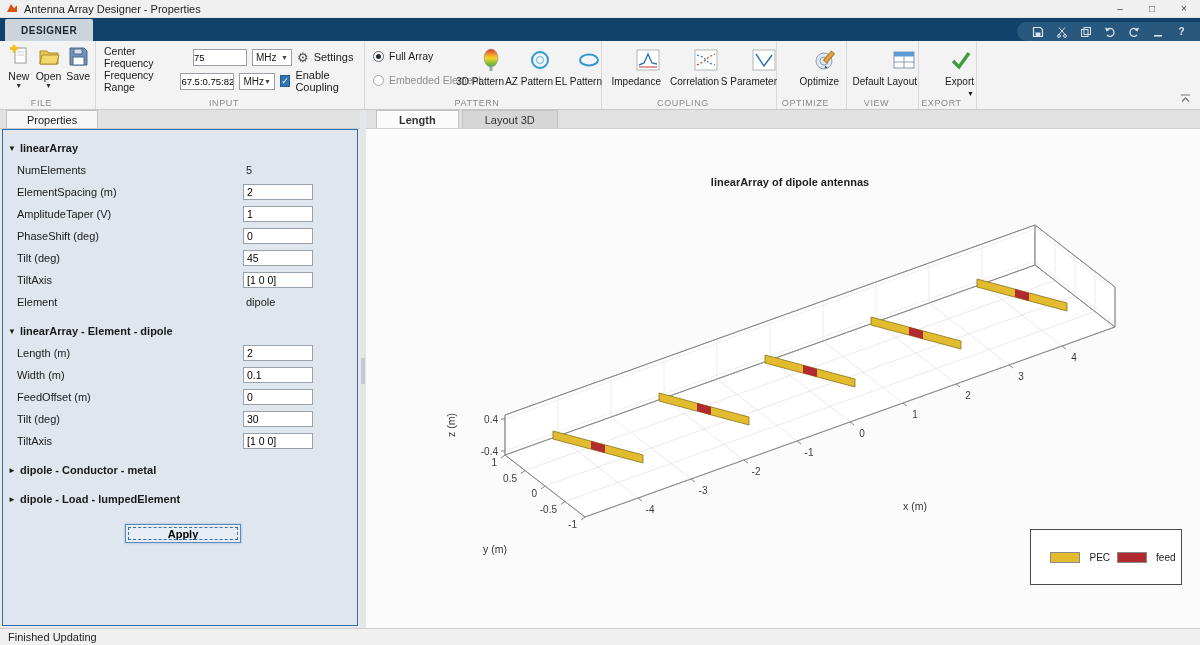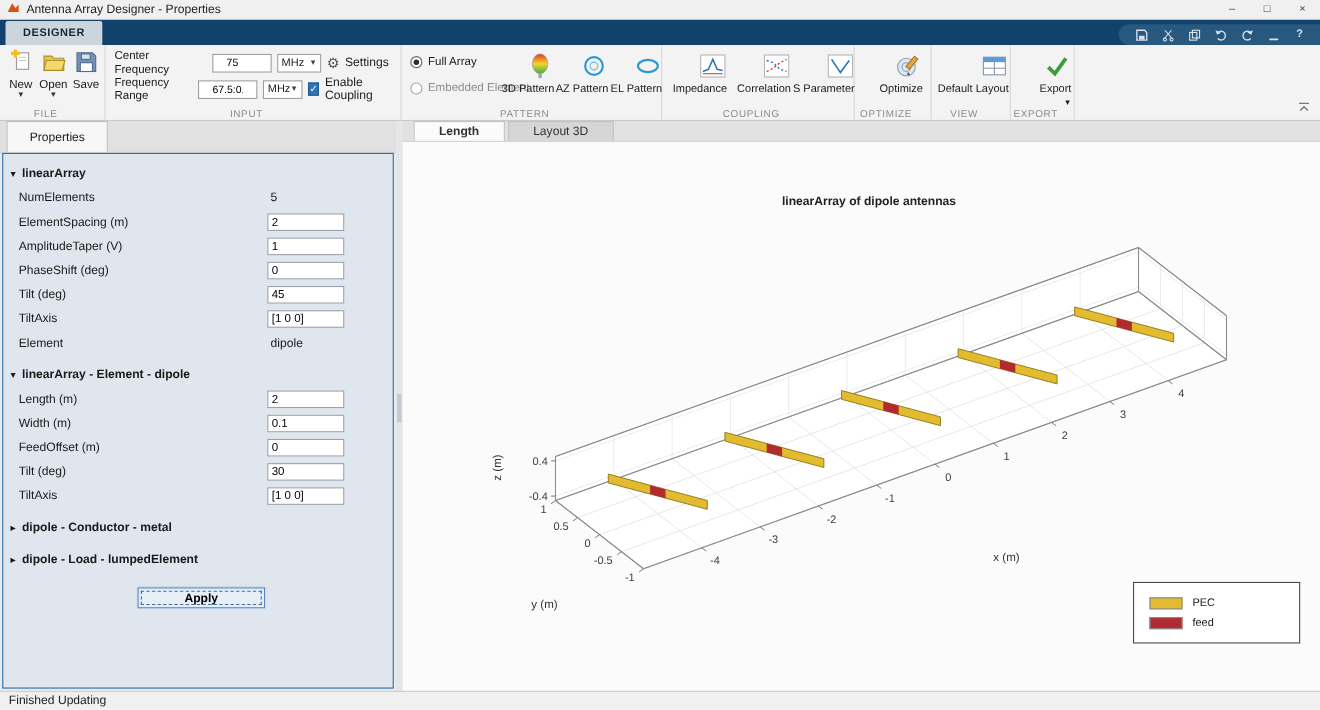--- a/index.html
+++ b/index.html
@@ -31,21 +31,21 @@
              border-bottom:1px solid #c9c9c9; display:flex; }
   .tsection { position:relative; height:100%; border-right:1px solid #d8d8d8; flex:none; }
   .tsection-label { position:absolute; bottom:1px; left:0; right:12px; text-align:center;
                     font-size:9px; color:#8a8a8a; letter-spacing:.6px; }
   .file-group { display:flex; gap:4px; padding:4px 4px 0 6px; }
   .vbtn { width:28px; display:flex; flex-direction:column; align-items:center; font-size:10.5px; gap:1px; }
   .vbtn .dd { font-size:7px; color:#333; line-height:6px; }
   .trow { position:absolute; left:8px; display:flex; align-items:center; gap:5px; height:18px; }
   .tlabel { width:84px; font-size:10.5px; }
   .tinput { width:54px; height:17px; border:1px solid #9aa0a6; font-family:"Liberation Sans",sans-serif;
-            font-size:9.5px; padding:0 12px; background:#fff; }
+            font-size:9.5px; padding:0 0; background:#fff; }
   .combo { width:40px; height:17px; border:1px solid #9aa0a6; background:#fff; display:flex;
            align-items:center; justify-content:space-between; padding:0 3px; font-size:10px; }
   .combo .caret { font-size:7px; color:#444; }
   .gear { font-size:13px; color:#555; line-height:13px; }
   .checkbox { width:12px; height:12px; background:#2e75b6; border:1px solid #24598c; color:#fff;
               font-size:9px; display:flex; align-items:center; justify-content:center; }
   .radio-col { position:absolute; left:8px; top:9px; display:flex; flex-direction:column; gap:12px; }
   .radio-row { display:flex; align-items:center; gap:5px; font-size:10.5px; }
   .radio { width:11px; height:11px; border:1px solid #666; border-radius:50%; background:#fff; position:relative; }
   .radio.checked::after { content:""; position:absolute; inset:2px; border-radius:50%; background:#222e3a; }
@@ -53,21 +53,21 @@
   .radio-row.dim .radio { border-color:#a5a5a5; }
   .ibtn-row { position:absolute; top:4px; display:flex; }
   .ibtn { width:49px; display:flex; flex-direction:column; align-items:flex-end; padding-top:2px;
           font-size:10px; gap:3px; white-space:nowrap; }
   .ibtn .iconbox { width:26px; height:26px; display:flex; align-items:center; justify-content:center; }
   .collapse-btn { position:absolute; right:8px; bottom:4px; }
 
   
   .main { position:absolute; top:110px; left:0; width:1200px; height:518px; display:flex; background:#e9e9e9; }
   .left-panel { width:360px; height:100%; display:flex; flex-direction:column; }
-  .panel-tabbar { height:29px; background:#e1e1e1; display:flex; padding-left:6px; border-bottom:1px solid #cccccc; }
+  .panel-tabbar { height:19px; background:#e1e1e1; display:flex; padding-left:6px; border-bottom:1px solid #cccccc; }
   .panel-tab { background:#f7f7f7; border:1px solid #bfbfbf; border-bottom:none; padding:0 20px;
                display:flex; align-items:center; font-size:11px; }
   .panel-body { flex:1; background:#dfe6ed; border:1px solid #2f6fa7; margin:0 2px 2px 2px;
                 position:relative; overflow:hidden; }
   .prop-row { position:relative; height:22px; display:flex; align-items:center; padding-left:14px; }
   .prop-row.section { font-weight:bold; padding-left:5px; margin-top:7px; }
   .prop-row.section .arrow { font-size:8px; margin-right:4px; }
   .prop-input { position:absolute; left:240px; width:70px; height:16px; border:1px solid #98a2ab;
                 background:#fff; font-family:"Liberation Sans",sans-serif; font-size:10.5px; padding:0 3px; }
   .prop-value { position:absolute; left:243px; }
@@ -79,21 +79,21 @@
   .splitter .grip { position:absolute; top:248px; left:1px; width:4px; height:26px; background:#c3cad1; }
 
   .plot-region { flex:1; display:flex; flex-direction:column; }
   .doc-tabbar { height:19px; background:#e1e1e1; display:flex; padding-left:10px; border-bottom:1px solid #cfcfcf; }
   .doc-tab { padding:0 22px; display:flex; align-items:center; font-size:11px; color:#333;
              background:#d6d6d6; border:1px solid #c2c2c2; border-bottom:none; margin-right:3px; }
   .doc-tab.active { background:#fbfbfb; font-weight:bold; }
   .plot-content { flex:1; position:relative; background:#fbfbfb; }
   #plot-svg { position:absolute; left:0; top:0; }
   .legend { position:absolute; left:664px; top:400px; width:152px; height:56px; background:#fff;
-            border:1px solid #4a4a4a; display:flex; flex-direction:column; justify-content:center;
+            border:1px solid #4a4a4a; display:flex; flex-direction:row; justify-content:center;
             gap:7px; padding-left:14px; }
   .legend-row { display:flex; align-items:center; gap:9px; font-size:10px; }
   .swatch { width:30px; height:11px; border:1px solid #8a8a8a; }
 
   
   .statusbar { position:absolute; top:628px; left:0; width:100%; height:17px; background:#f0f0f0;
                border-top:1px solid #cfcfcf; display:flex; align-items:center; padding-left:8px;
                font-size:11px; color:#222; }
 </style>
 </head>

